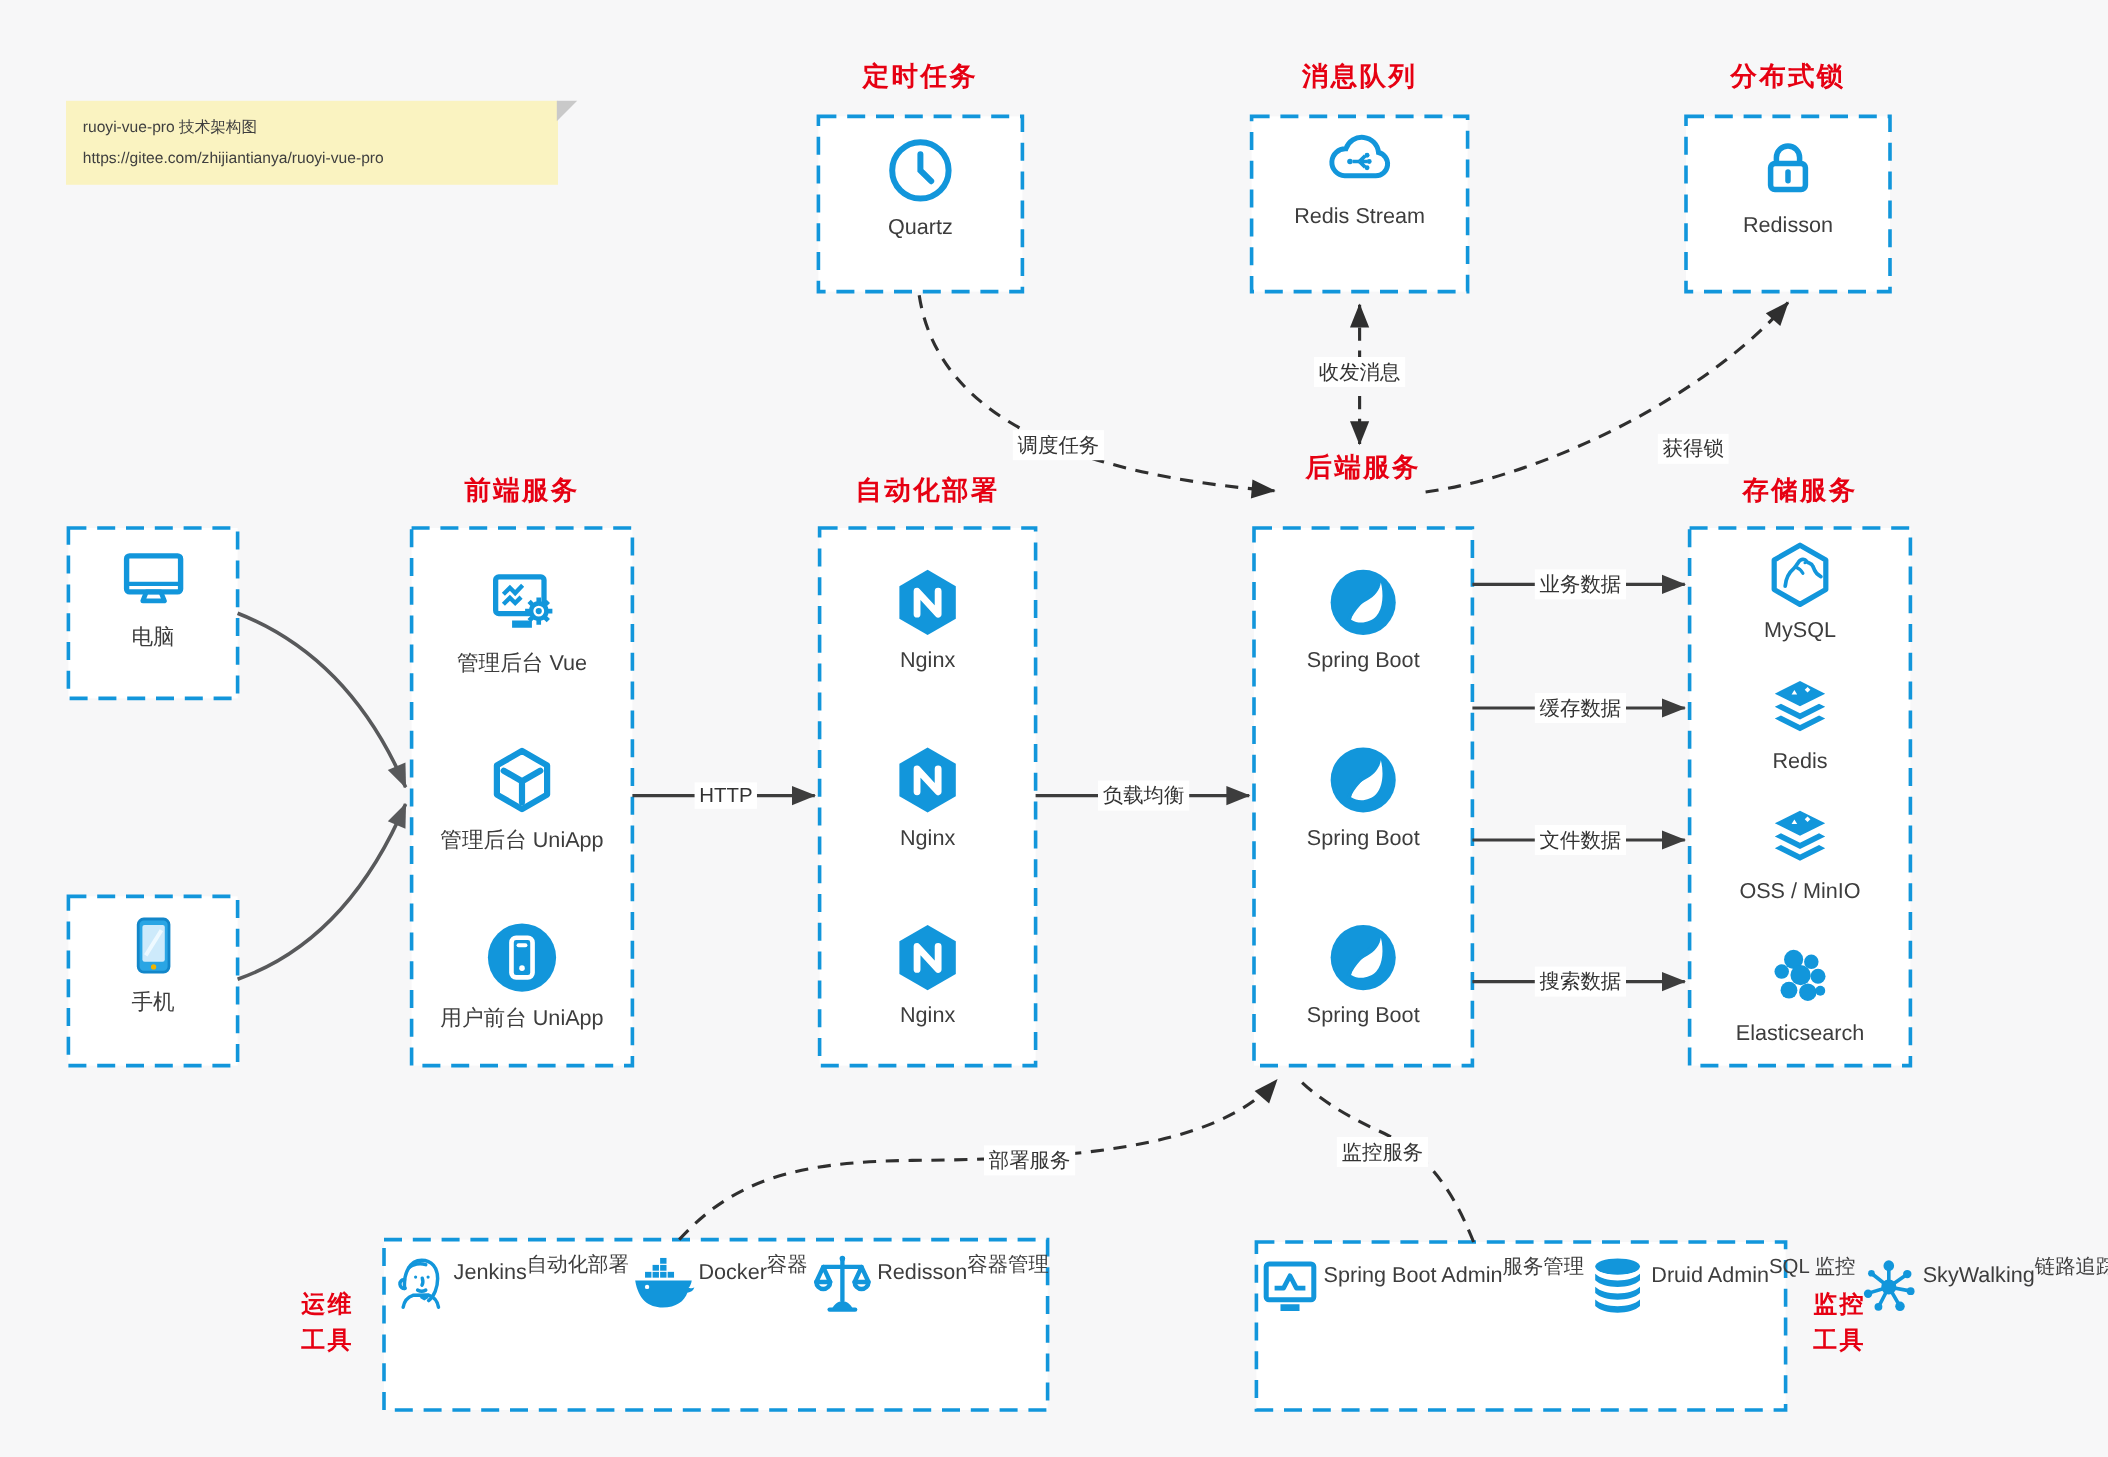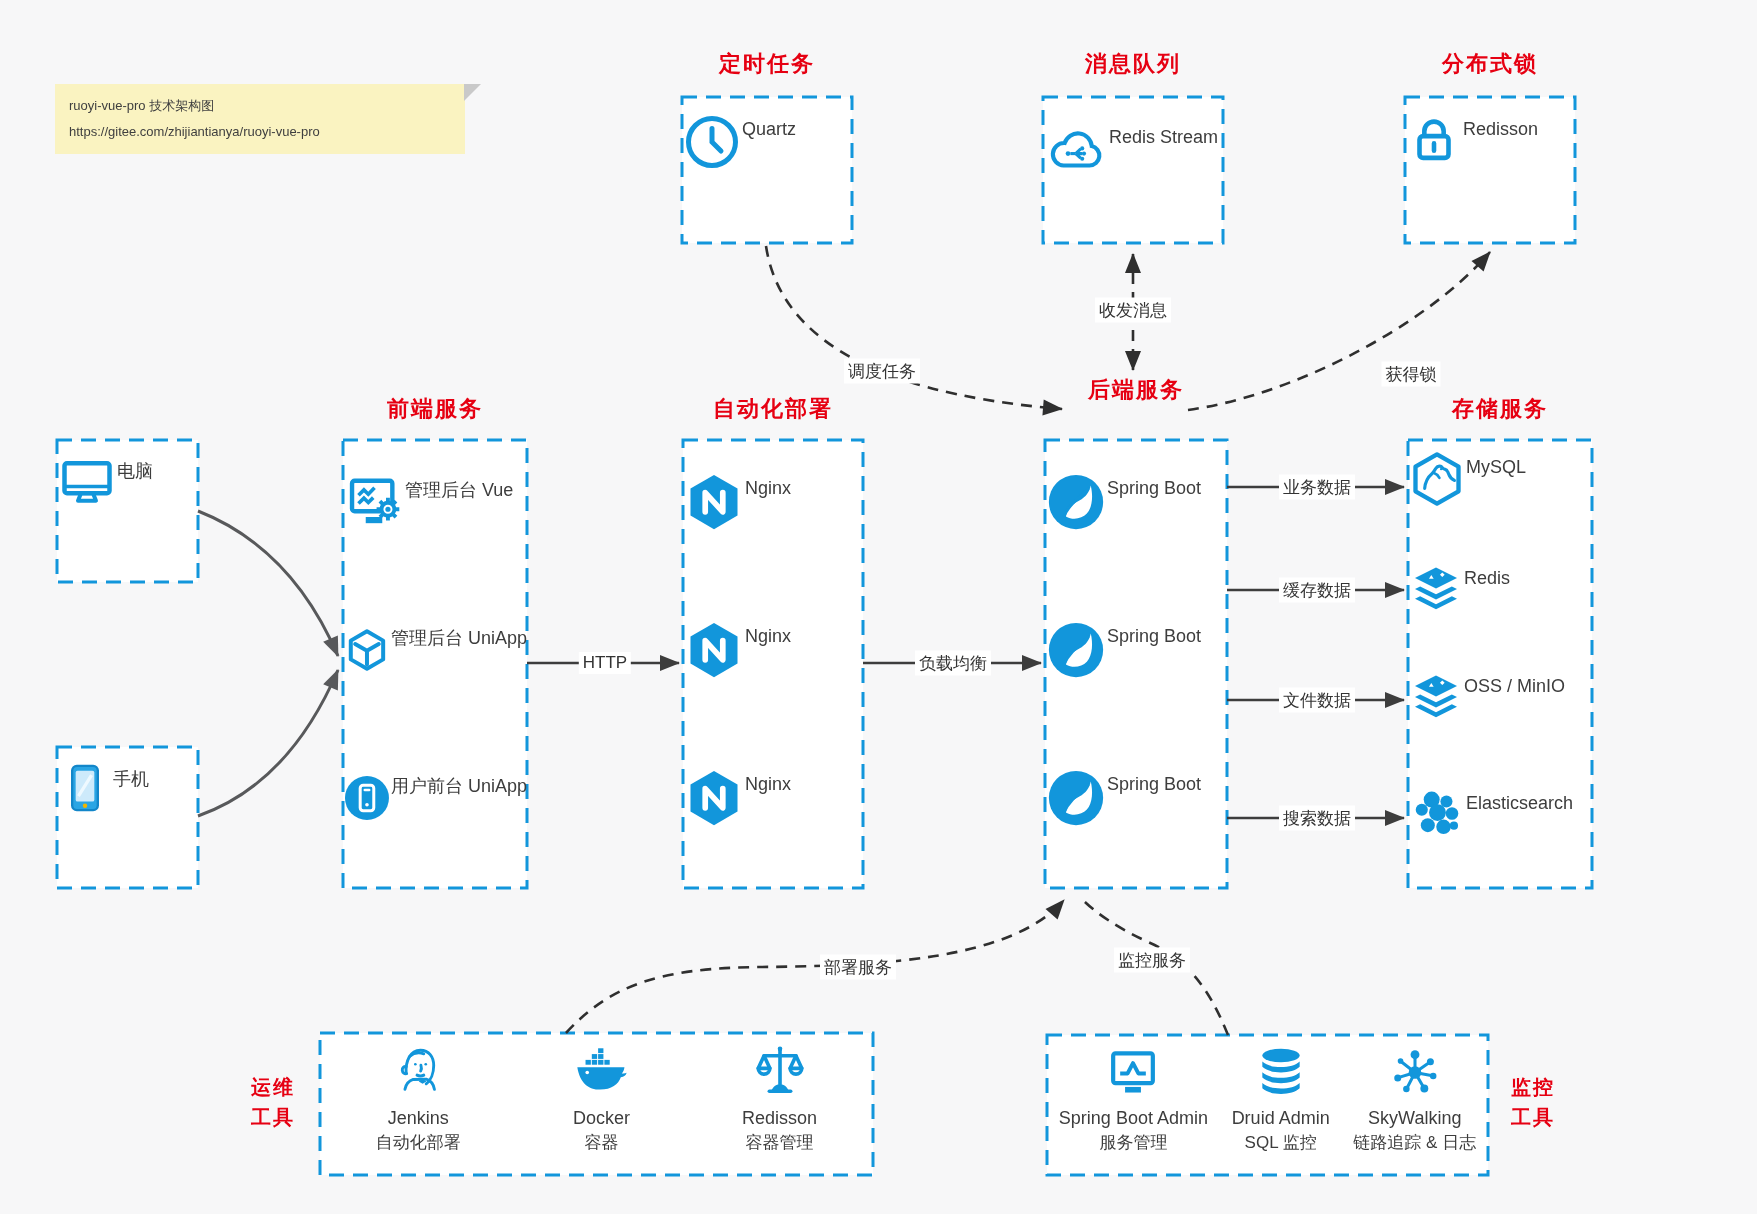--- a/index.html
+++ b/index.html
@@ -1,24 +1,24 @@
 <!DOCTYPE html>
 <html><head>
 <meta charset="utf-8">
 <style>
   html,body{margin:0;padding:0;background:#f7f7f8;font-family:"Liberation Sans","DejaVu Sans",sans-serif;}
   #canvas{position:relative;width:1757px;height:1214px;overflow:hidden;background:#f7f7f8;}
   #overlay{position:absolute;left:0;top:0;z-index:1;}
   .title{position:absolute;color:#e60012;font-weight:700;font-size:22px;text-align:center;letter-spacing:2px;z-index:2;white-space:nowrap;}
   .side-label{position:absolute;color:#e60012;font-weight:700;font-size:20px;line-height:30px;text-align:center;letter-spacing:2px;z-index:2;}
-  .node{position:absolute;display:flex;flex-direction:row;z-index:2;}
+  .node{position:absolute;display:flex;flex-direction:column;align-items:center;z-index:2;}
   .node .lbl{margin-top:7px;font-size:18px;color:#3d3d3d;white-space:nowrap;}
   .elabel{position:absolute;transform:translate(-50%,-50%);background:#ffffff;padding:1px 4px;font-size:17px;color:#333;white-space:nowrap;z-index:3;}
   .flexrow{position:absolute;display:flex;justify-content:space-around;align-items:flex-start;z-index:2;}
-  .bitem{display:flex;flex-direction:column;align-items:center;}
+  .bitem{display:flex;}
   .bitem .nm{margin-top:6px;font-size:18px;color:#3d3d3d;line-height:25px;white-space:nowrap;}
   .bitem .ds{font-size:17px;color:#3d3d3d;line-height:24px;white-space:nowrap;}
   .ic{display:block;}
   #note{position:absolute;left:55px;top:84px;width:382px;background:#faf3c1;padding:9px 14px;z-index:2;}
   #note .nline{font-size:13px;color:#3f3f3f;line-height:26px;white-space:nowrap;}
   #note-fold{position:absolute;right:-16px;top:0;width:0;height:0;border-top:17px solid #c9c9c9;border-right:17px solid transparent;}
   .hidden-defs{position:absolute;width:0;height:0;overflow:hidden;}
 </style>
 </head>
 <body>
@@ -263,21 +263,21 @@
     <div>监控</div>
     <div>工具</div>
   </div>
 
   <div class="node" style="left:682px;top:112px;width:170px">
     <svg class="ic" width="60" height="60">
         <use href="#i-clock"></use>
       </svg>
     <span class="lbl">Quartz</span>
   </div>
-  <div class="node" style="left:1043px;top:120px;width:180px">
+  <div class="node" style="left:1043px;top:101px;width:180px">
     <svg class="ic" width="66" height="62">
         <use href="#i-cloudstream"></use>
       </svg>
     <span class="lbl">Redis Stream</span>
   </div>
   <div class="node" style="left:1405px;top:112px;width:170px">
     <svg class="ic" width="58" height="58">
         <use href="#i-lock"></use>
       </svg>
     <span class="lbl">Redisson</span>

